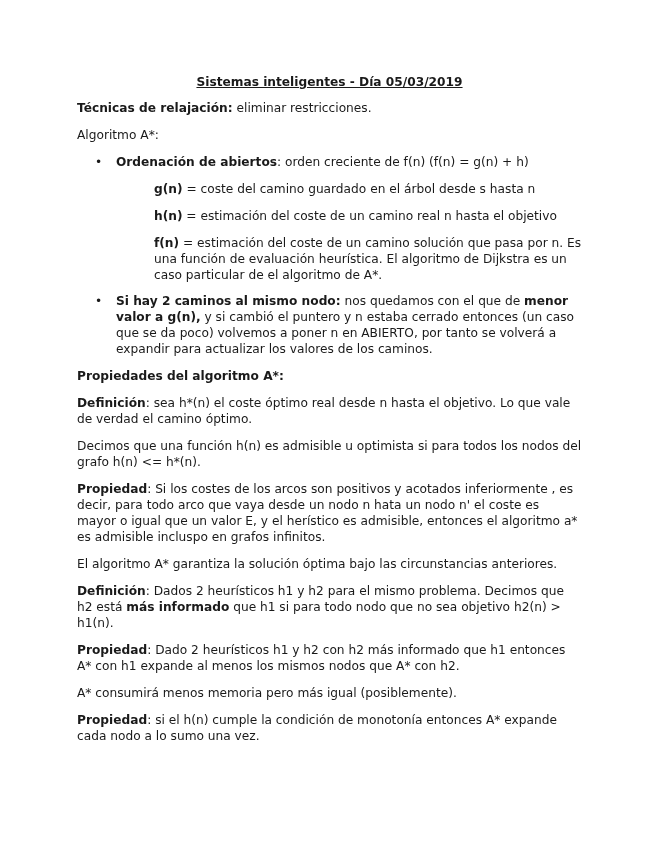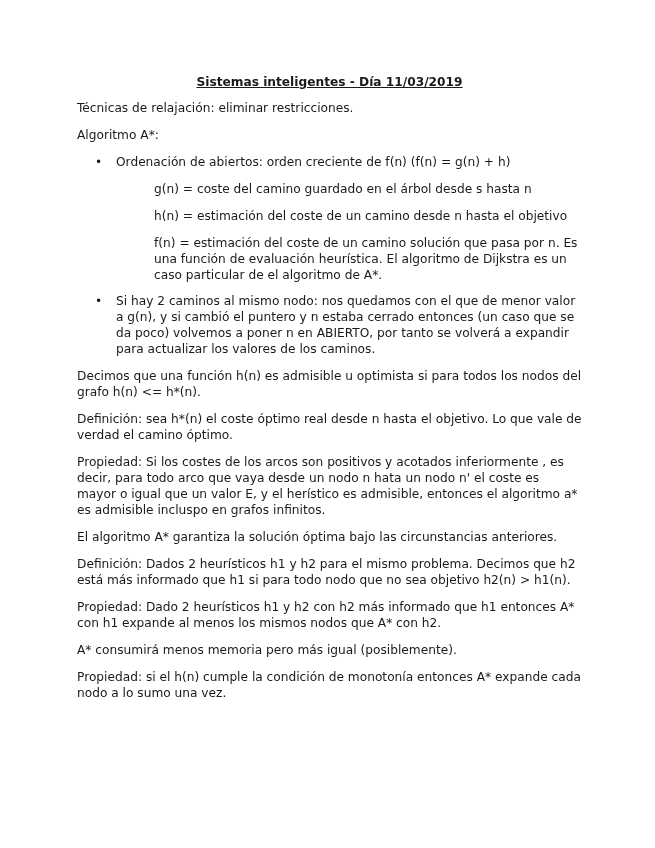--- a/index.html
+++ b/index.html
@@ -1,57 +1,58 @@
 <!DOCTYPE html>
 <html><head>
 <meta charset="utf-8">
 <style>
   html, body { margin:0; padding:0; background:#ffffff; }
   body { width:655px; height:848px; position:relative; overflow:hidden;
          font-family:"DejaVu Sans", sans-serif; font-size:12.2px; color:#1a1a1a; }
   .page { position:absolute; left:77px; top:74px; width:505px; }
   .title { text-align:center; font-weight:bold; text-decoration:underline; margin:0 0 10px 0; line-height:16px; }
   p { margin:0 0 11px 0; line-height:16px; }
-  b { font-weight:normal; }
+  b { font-weight:bold; }
   ul { margin:0; padding:0; list-style:none; }
   li { position:relative; padding-left:39px; margin:0 0 11px 0; line-height:16px; }
   li .bullet { position:absolute; left:18px; top:0; }
   .sub { padding-left:77px; margin:0 0 11px 0; line-height:16px; }
   .sub.last { margin-bottom:10px; }
 </style>
 </head>
 <body>
 
 <div class="page">
-  <div class="title">Sistemas inteligentes - Día 11/03/2019</div>
+  <div class="title">Sistemas inteligentes - Día 05/03/2019</div>
 
   <p><b>Técnicas de relajación:</b><span> eliminar restricciones.</span></p>
 
   <p>Algoritmo A*:</p>
 
   <ul>
     <li>
       <span class="bullet">•</span>
       <b>Ordenación de abiertos</b><span>: orden creciente de f(n) (f(n) = g(n) + h)</span>
     </li>
   </ul>
   <p class="sub"><b>g(n)</b><span> = coste del camino guardado en el árbol desde s hasta n</span></p>
-  <p class="sub"><b>h(n)</b><span> = estimación del coste de un camino desde n hasta el objetivo</span></p>
+  <p class="sub"><b>h(n)</b><span> = estimación del coste de un camino real n hasta el objetivo</span></p>
   <p class="sub last"><b>f(n)</b><span> = estimación del coste de un camino solución que pasa por n. Es una función de evaluación heurística. El algoritmo de Dijkstra es un caso particular de el algoritmo de A*.</span></p>
 
   <ul>
     <li>
       <span class="bullet">•</span>
       <b>Si hay 2 caminos al mismo nodo:</b><span> nos quedamos con el que de </span><b>menor valor a g(n),</b><span> y si cambió el puntero y n estaba cerrado entonces (un caso que se da poco) volvemos a poner n en ABIERTO, por tanto se volverá a expandir para actualizar los valores de los caminos.</span>
     </li>
   </ul>
 
+  <p><b>Propiedades del algoritmo A*:</b></p>
 
+  <p><b>Definición</b><span>: sea h*(n) el coste óptimo real desde n hasta el objetivo. Lo que vale de verdad el camino óptimo.</span></p>
   <p><span>Decimos que una función h(n) es admisible u optimista si para todos los nodos del grafo h(n) &lt;= h*(n).</span></p>
-  <p><b>Definición</b><span>: sea h*(n) el coste óptimo real desde n hasta el objetivo. Lo que vale de verdad el camino óptimo.</span></p>
   <p><b>Propiedad</b><span>:  Si los costes de los arcos son positivos y acotados inferiormente , es decir, para todo arco que vaya desde un nodo n hata un nodo n' el coste es mayor o igual que un valor E, y el herístico es admisible, entonces el algoritmo a* es admisible incluspo en grafos infinitos.</span></p>
   <p><span>El algoritmo A* garantiza la solución óptima bajo las circunstancias anteriores.</span></p>
 
   <p><b>Definición</b><span>: Dados 2 heurísticos h1 y h2 para el mismo problema. Decimos que h2 está </span><b>más informado</b><span> que h1 si para todo nodo que no sea objetivo h2(n) &gt; h1(n).</span></p>
 
   <p><b>Propiedad</b><span>: Dado 2 heurísticos h1 y h2 con h2 más informado que h1 entonces A* con h1 expande al menos los mismos nodos que A* con h2.</span></p>
   <p><span>A* consumirá menos memoria pero más igual (posiblemente).</span></p>
   <p><b>Propiedad</b><span>: si el h(n) cumple la condición de monotonía entonces A* expande cada nodo a lo sumo una vez.</span></p>
 </div>
 

